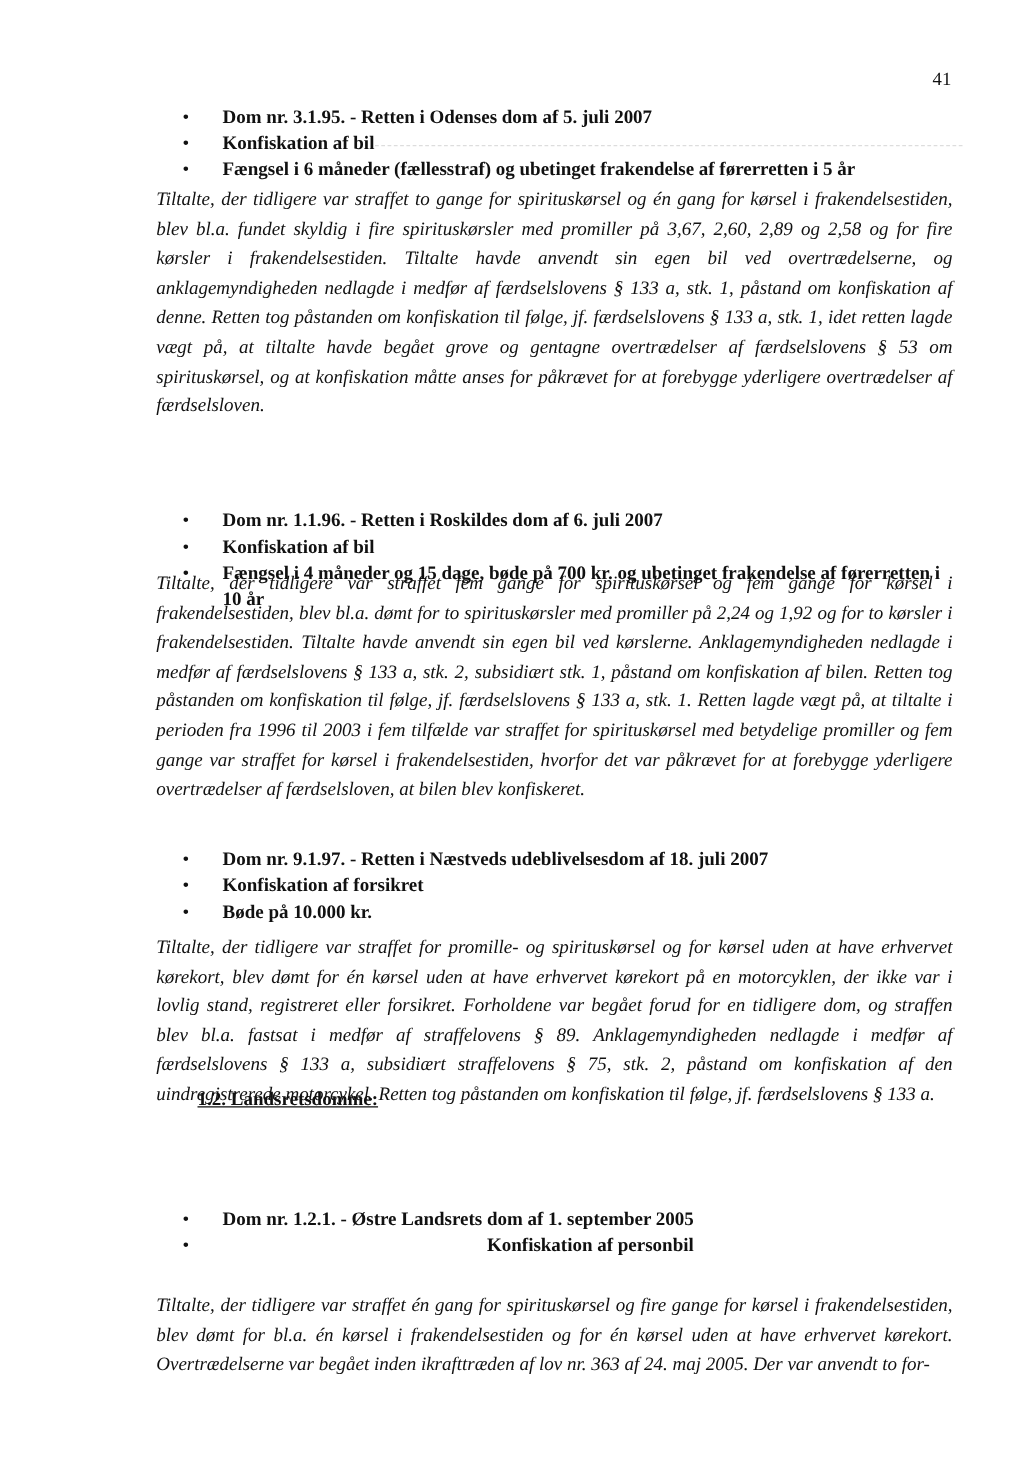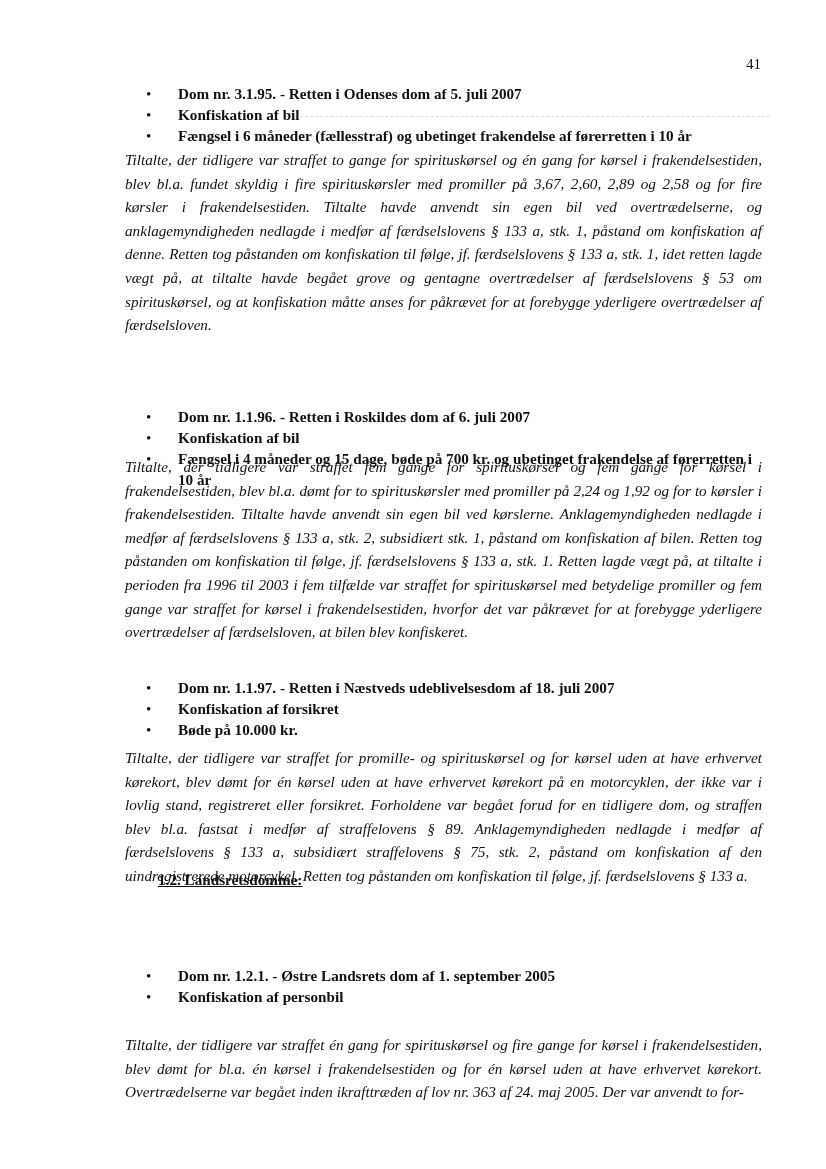--- a/index.html
+++ b/index.html
@@ -37,37 +37,37 @@
 </style>
 </head>
 <body>
 
 <div class="page-number">41</div>
 <div class="dash-line"></div>
 
 <ul class="bullets" style="top:83px;">
   <li>Dom nr. 3.1.95. - Retten i Odenses dom af 5. juli 2007</li>
   <li>Konfiskation af bil</li>
-  <li style="padding-left:32px;">Fængsel i 6 måneder (fællesstraf) og ubetinget frakendelse af førerretten i 10 år</li>
+  <li style="padding-left:32px;">Fængsel i 6 måneder (fællesstraf) og ubetinget frakendelse af førerretten i 5 år</li>
 </ul>
 <p class="para" style="top:148px;">Tiltalte, der tidligere var straffet to gange for spirituskørsel og én gang for kørsel i frakendelsestiden, blev bl.a. fundet skyldig i fire spirituskørsler med promiller på 3,67, 2,60, 2,89 og 2,58 og for fire kørsler i frakendelsestiden. Tiltalte havde anvendt sin egen bil ved overtrædelserne, og anklagemyndigheden nedlagde i medfør af færdselslovens § 133 a, stk. 1, påstand om konfiskation af denne. Retten tog påstanden om konfiskation til følge, jf. færdselslovens § 133 a, stk. 1, idet retten lagde vægt på, at tiltalte havde begået grove og gentagne overtrædelser af færdselslovens § 53 om spirituskørsel, og at konfiskation måtte anses for påkrævet for at forebygge yderligere overtrædelser af færdselsloven.</p>
 
 <ul class="bullets" style="top:370px;margin-top:36px;">
   <li>Dom nr. 1.1.96. - Retten i Roskildes dom af 6. juli 2007</li>
   <li>Konfiskation af bil</li>
   <li style="width:580px;">Fængsel i 4 måneder og 15 dage, bøde på 700 kr. og ubetinget frakendelse af førerretten i 10 år</li>
 </ul>
 <p class="para" style="top:455px;">Tiltalte, der tidligere var straffet fem gange for spirituskørsel og fem gange for kørsel i frakendelsestiden, blev bl.a. dømt for to spirituskørsler med promiller på 2,24 og 1,92 og for to kørsler i frakendelsestiden. Tiltalte havde anvendt sin egen bil ved kørslerne. Anklagemyndigheden nedlagde i medfør af færdselslovens § 133 a, stk. 2, subsidiært stk. 1, påstand om konfiskation af bilen. Retten tog påstanden om konfiskation til følge, jf. færdselslovens § 133 a, stk. 1. Retten lagde vægt på, at tiltalte i perioden fra 1996 til 2003 i fem tilfælde var straffet for spirituskørsel med betydelige promiller og fem gange var straffet for kørsel i frakendelsestiden, hvorfor det var påkrævet for at forebygge yderligere overtrædelser af færdselsloven, at bilen blev konfiskeret.</p>
 
 <ul class="bullets" style="top:677px;">
-  <li>Dom nr. 1.1.97. - Retten i Næstveds udeblivelsesdom af 18. juli 2007</li>
+  <li>Dom nr. 9.1.97. - Retten i Næstveds udeblivelsesdom af 18. juli 2007</li>
   <li>Konfiskation af forsikret</li>
   <li>Bøde på 10.000 kr.</li>
 </ul>
 <p class="para" style="top:746px;">Tiltalte, der tidligere var straffet for promille- og spirituskørsel og for kørsel uden at have erhvervet kørekort, blev dømt for én kørsel uden at have erhvervet kørekort på en motorcyklen, der ikke var i lovlig stand, registreret eller forsikret. Forholdene var begået forud for en tidligere dom, og straffen blev bl.a. fastsat i medfør af straffelovens § 89. Anklagemyndigheden nedlagde i medfør af færdselslovens § 133 a, subsidiært straffelovens § 75, stk. 2, påstand om konfiskation af den uindregistrerede motorcykel. Retten tog påstanden om konfiskation til følge, jf. færdselslovens § 133 a.</p>
 
 <h2 class="heading" style="top:871px;margin-left:45px;">1.2. Landsretsdomme:</h2>
 
-<ul class="bullets" style="top:965px;">
+<ul class="bullets" style="top:965px;text-align:right;">
   <li>Dom nr. 1.2.1. - Østre Landsrets dom af 1. september 2005</li>
   <li>Konfiskation af personbil</li>
 </ul>
 <p class="para" style="top:1033px;">Tiltalte, der tidligere var straffet én gang for spirituskørsel og fire gange for kørsel i frakendelsestiden, blev dømt for bl.a. én kørsel i frakendelsestiden og for én kørsel uden at have erhvervet kørekort. Overtrædelserne var begået inden ikrafttræden af lov nr. 363 af 24. maj 2005. Der var anvendt to for-</p>
 
 </body></html>

